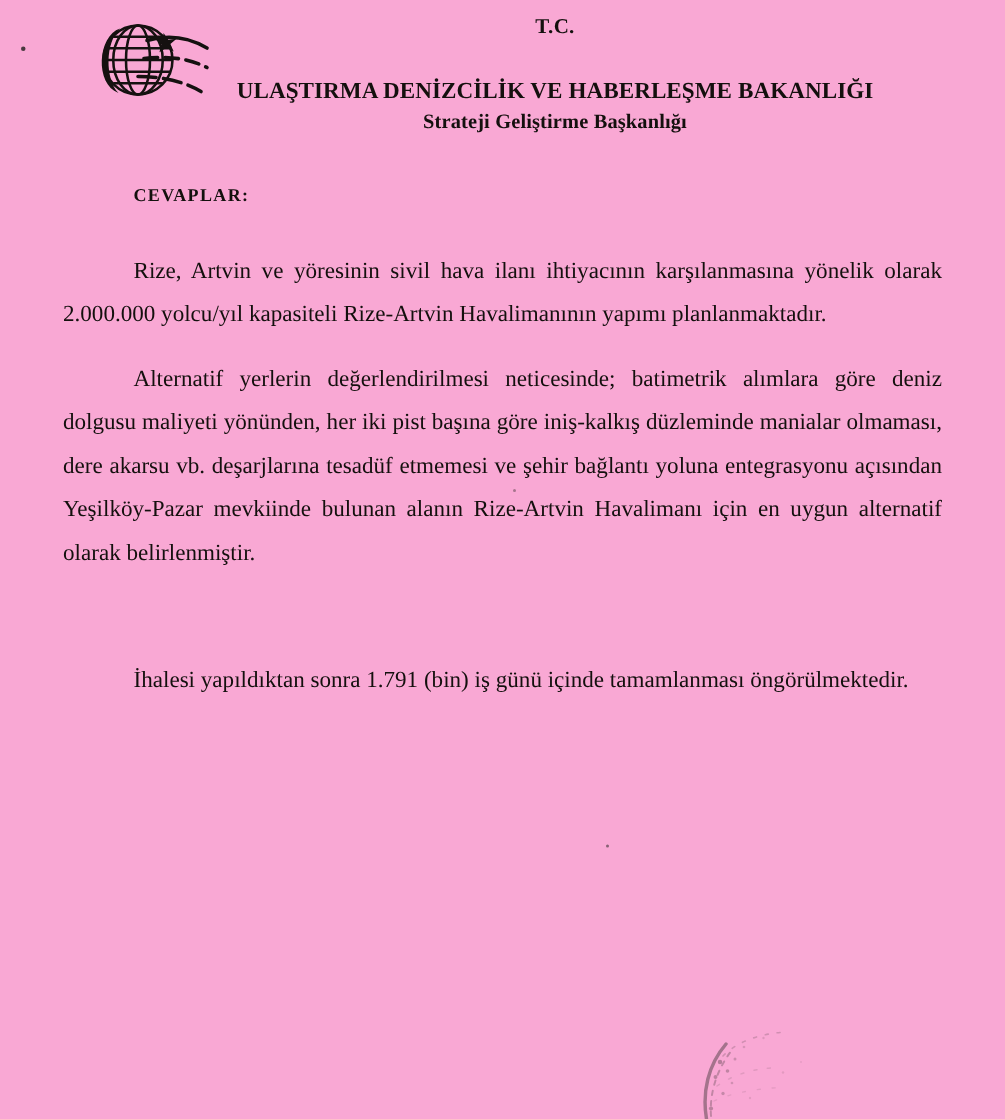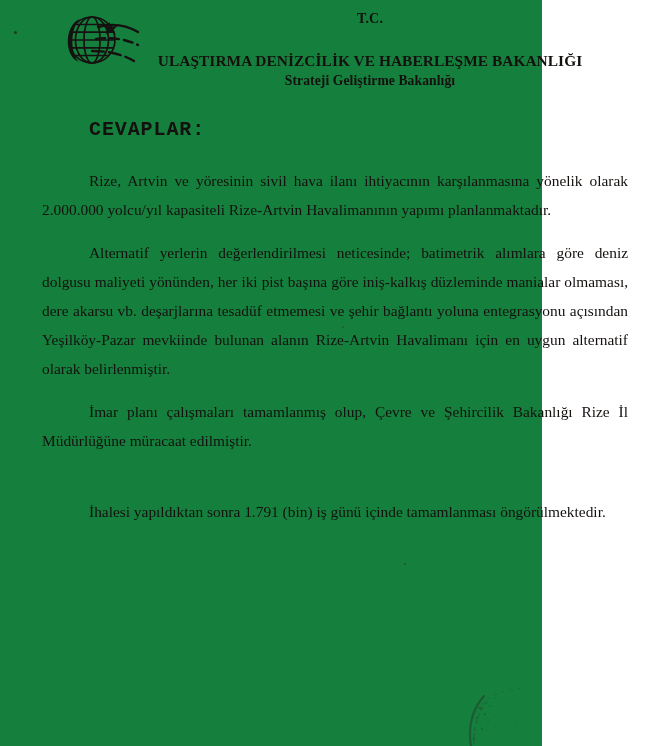--- a/index.html
+++ b/index.html
@@ -12,23 +12,23 @@
     width: 670px;
     height: 746px;
     overflow: hidden;
     font-family: "Liberation Serif", "DejaVu Serif", serif;
     color: #14100e;
     position: relative;
   }
 
   .page {
     position: relative;
-    width: 542px;
+    width: 670px;
     height: 746px;
-    background: #15803d;
+    background: #f9a8d4;
   }
 
   
   .letterhead {
     position: absolute;
     left: 0;
     top: 0;
     width: 670px;
     height: 92px;
   }
@@ -77,26 +77,25 @@
 
   
   .body-block {
     position: absolute;
     left: 42px;
     top: 118px;
     width: 586px;
   }
 
   .section-title {
-    font-size: 20px;
+    font-size: 12px;
     font-weight: bold;
     letter-spacing: 0.9px;
     margin: 0 0 0 47px;
     line-height: 24px;
-    font-family: Liberation Mono, monospace;
   }
 
   .para {
     font-size: 15.4px;
     line-height: 29px;
     text-align: justify;
     text-justify: inter-word;
     text-indent: 47px;
     margin: 0;
     padding: 0;
@@ -173,37 +172,36 @@
         <path d="M44 30 C60 28, 74 30, 86 36" fill="none" stroke="#151110" stroke-width="2.4" stroke-linecap="round" stroke-dasharray="9 5"></path>
         <path d="M40 42 C56 42, 70 45, 82 52" fill="none" stroke="#151110" stroke-width="2.4" stroke-linecap="round" stroke-dasharray="12 5"></path>
 
         <path d="M57 13 l3.3 4.5 5.4 -0.7 -4.1 3.6 2.2 5 -4.9 -2.6 -4.6 3 1.3 -5.3 -4.2 -3.3 5.4 -0.3 Z" fill="#151110"></path>
       </svg>
     </div>
 
     <div class="header-text">
       <div class="hdr-tc">T.C.</div>
       <div class="hdr-ministry">ULAŞTIRMA DENİZCİLİK VE HABERLEŞME BAKANLIĞI</div>
-      <div class="hdr-unit">Strateji Geliştirme Bakanlığı</div>
+      <div class="hdr-unit">Strateji Geliştirme Başkanlığı</div>
     </div>
   </div>
 
   <div class="body-block">
 
     <div class="section-title">CEVAPLAR:</div>
 
     <div class="gap-large"></div>
 
     <p class="para">Rize, Artvin ve yöresinin sivil hava ilanı ihtiyacının karşılanmasına yönelik olarak 2.000.000 yolcu/yıl kapasiteli Rize-Artvin Havalimanının yapımı planlanmaktadır.</p>
     <div class="gap-para"></div>
 
     <p class="para">Alternatif yerlerin değerlendirilmesi neticesinde; batimetrik alımlara göre deniz dolgusu maliyeti yönünden, her iki pist başına göre iniş-kalkış düzleminde manialar olmaması, dere akarsu vb. deşarjlarına tesadüf etmemesi ve şehir bağlantı yoluna entegrasyonu açısından Yeşilköy-Pazar mevkiinde bulunan alanın Rize-Artvin Havalimanı için en uygun alternatif olarak belirlenmiştir.</p>
     <div class="gap-para"></div>
 
-    <p class="para">İmar planı çalışmaları tamamlanmış olup, Çevre ve Şehircilik Bakanlığı Rize İl Müdürlüğüne müracaat edilmiştir.</p>
     <div class="gap-para"></div>
 
     <div class="gap-para"></div>
 
     <div class="gap-para"></div>
 
     <p class="para">İhalesi yapıldıktan sonra 1.791 (bin) iş günü içinde tamamlanması öngörülmektedir.</p>
   </div>
 
   <div class="speck speck-left"></div>

